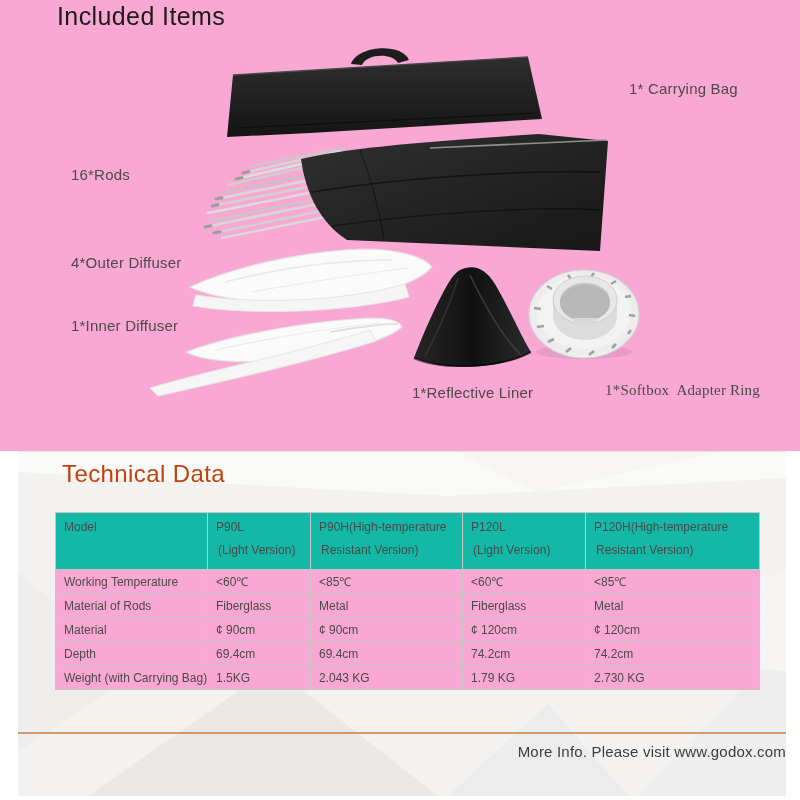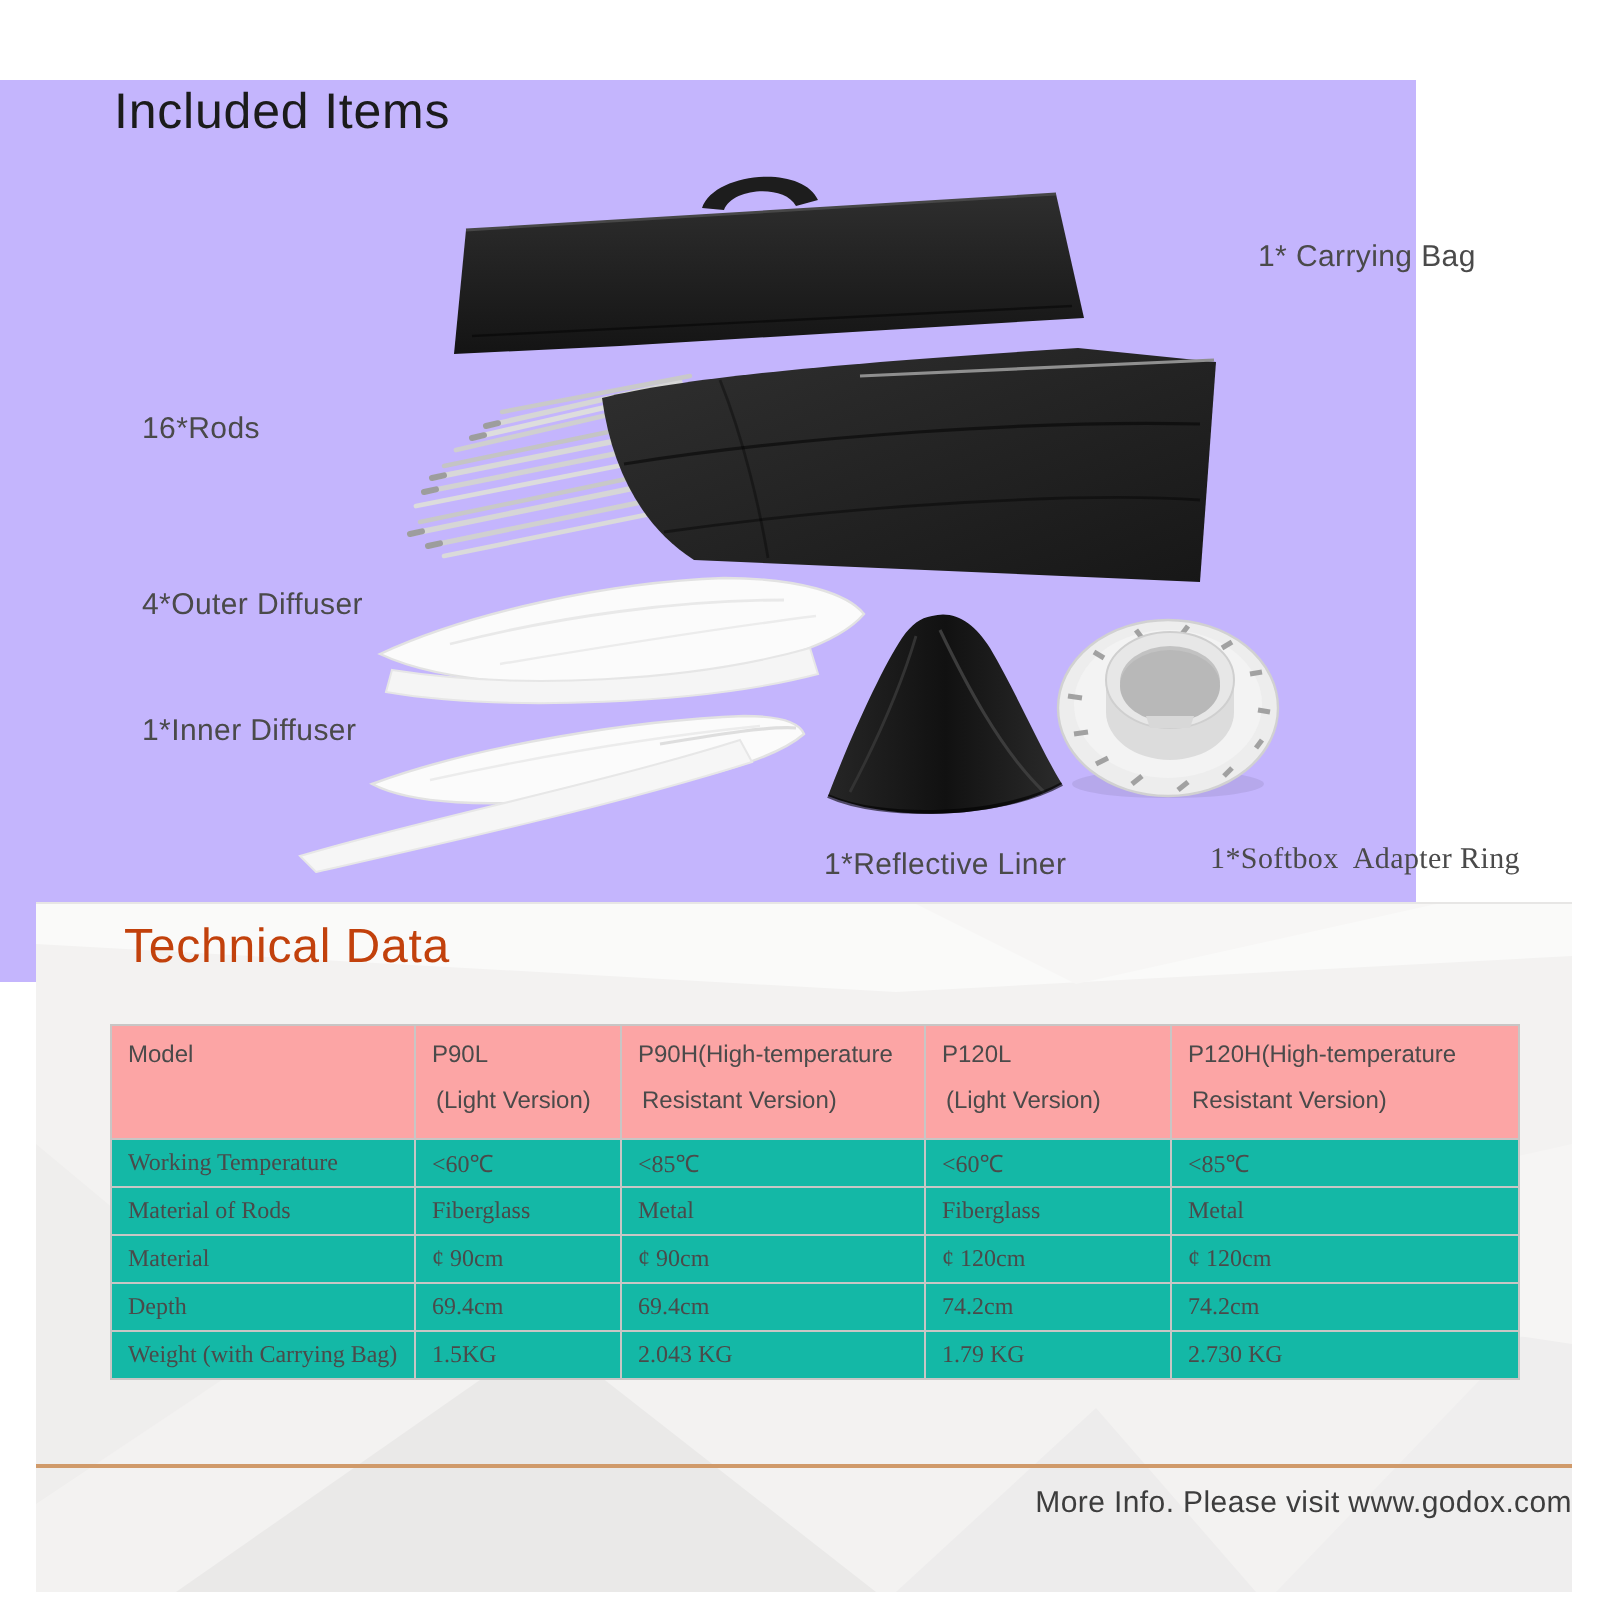--- a/index.html
+++ b/index.html
@@ -4,21 +4,21 @@
 <style>
   html,body{margin:0;padding:0;}
   body{
     width:800px;height:800px;background:#ffffff;
     font-family:"Liberation Sans", sans-serif;
     position:relative;overflow:hidden;
     -webkit-font-smoothing:antialiased;
   }
 
   
-  #included-section{position:absolute;left:0;top:0;width:708px;height:451px;background:#c4b5fd;margin-top:40px;}
+  #included-section{position:absolute;left:0;top:0;width:800px;height:451px;background:#f9a8d4;}
   #included-title{
     position:absolute;left:57px;top:2px;
     font-size:25px;color:#1b1b1b;letter-spacing:.4px;
   }
   #product-photo{position:absolute;left:0;top:0;width:800px;height:451px;}
   .item-label{
     position:absolute;font-size:15px;color:#4a4a4a;
     white-space:pre;letter-spacing:.2px;
   }
   #label-carrying-bag{left:629px;top:80px;text-align:center;}
@@ -41,22 +41,22 @@
   #spec-table{
     position:absolute;left:37px;top:60px;
     border-collapse:collapse;table-layout:fixed;width:704px;
     font-size:12px;color:#4a4a4a;
   }
   #spec-table th,#spec-table td{
     border:1px solid #c8c6c5;font-weight:normal;text-align:left;
     padding:0 6px 0 8px;vertical-align:middle;
     overflow:hidden;white-space:nowrap;
   }
-  #spec-table thead th{background:#fca5a5;height:50px;vertical-align:top;padding-top:6px;margin-top:15px;}
-  #spec-table tbody td{background:#14b8a6;height:23px;font-family:Liberation Serif, serif;}
+  #spec-table thead th{background:#14b8a6;height:50px;vertical-align:top;padding-top:6px;margin-top:15px;}
+  #spec-table tbody td{background:#f9a8d4;height:23px;}
   .hdr-line1{display:block;line-height:16px;}
   .hdr-line2{display:block;line-height:16px;margin-top:7px;padding-left:2px;}
   col.c-model{width:152px;} col.c-p90l{width:103px;} col.c-p90h{width:152px;}
   col.c-p120l{width:123px;} col.c-p120h{width:174px;}
 
   #footer-line{
     position:absolute;left:0;top:280px;width:768px;height:2px;
     background:#d09a6a;
   }
   #footer-text{

